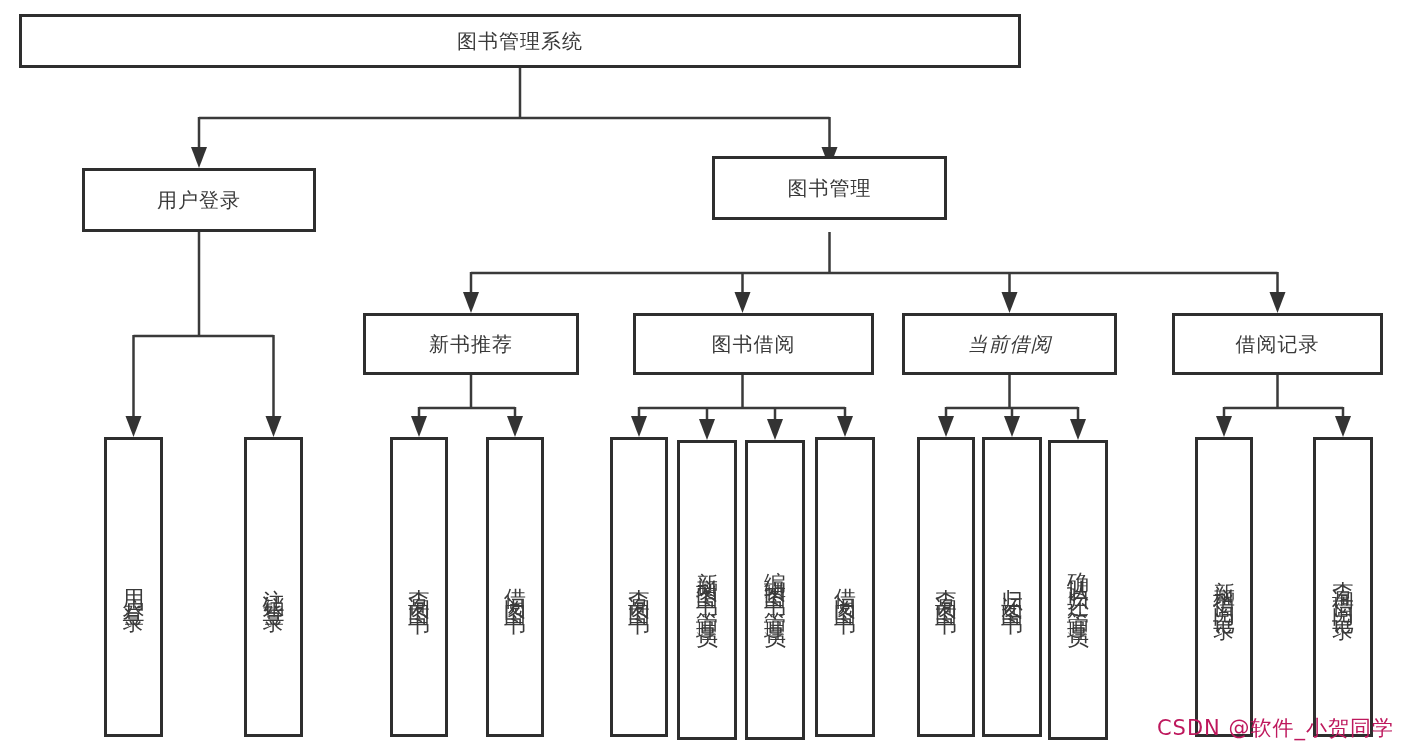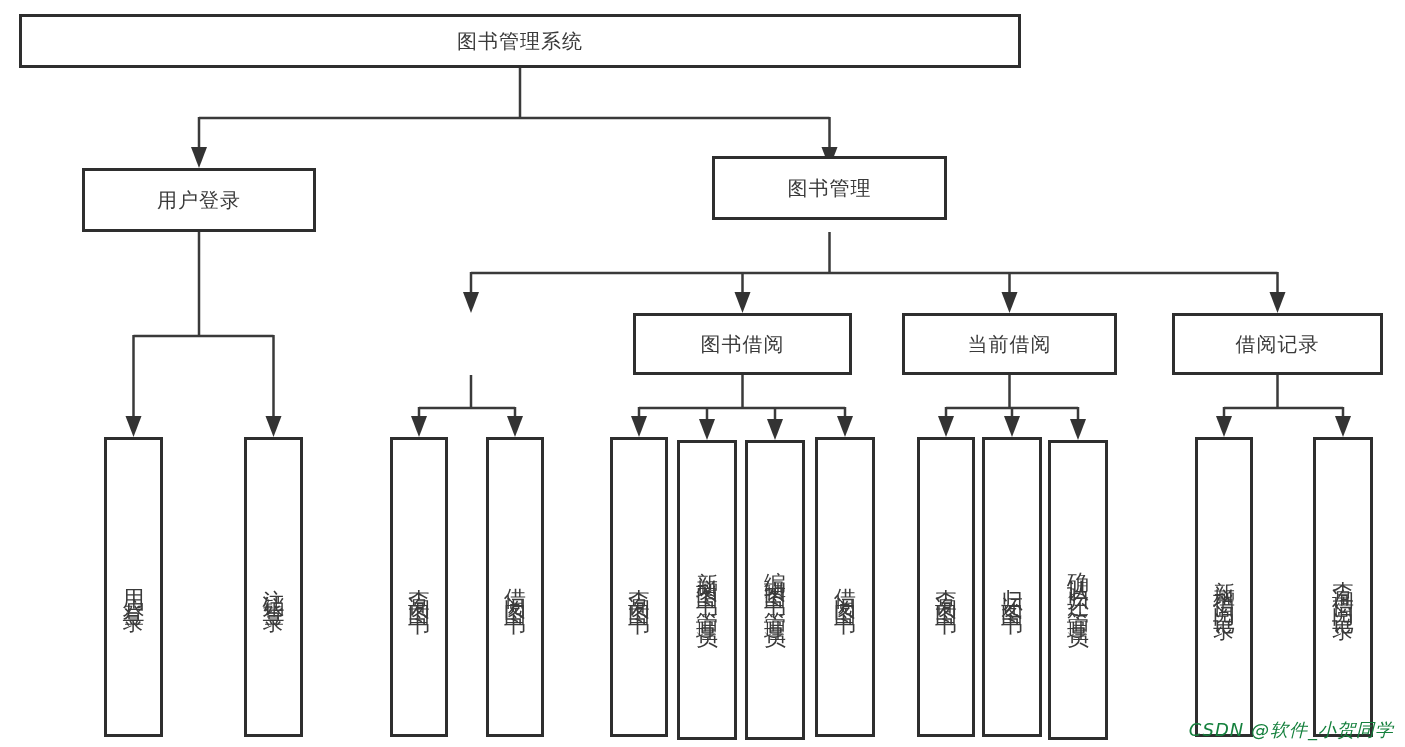--- a/index.html
+++ b/index.html
@@ -42,25 +42,24 @@
     font-size: 22px;
     letter-spacing: 8px;
     line-height: 1;
     white-space: nowrap;
   }
 
   .watermark {
     position: absolute;
     right: 11px;
     bottom: 5px;
-    font-size: 18px;
-    color: #15803d;
+    font-size: 21px;
+    color: #be185d;
     letter-spacing: 1px;
     pointer-events: none;
-    font-style: italic;
   }
 
   svg line { stroke: #3a3a3a; stroke-width: 2.5; }
   svg polygon { fill: #333333; }
 </style>
 </head>
 <body>
 
 <div class="canvas">
 
@@ -124,22 +123,23 @@
     <polygon points="1216,416 1232,416 1224,437"></polygon>
     <line x1="1343" y1="407" x2="1343" y2="418"></line>
     <polygon points="1335,416 1351,416 1343,437"></polygon>
   </svg>
 
   <div class="node hnode" style="left:19px; top:14px; width:1002px; height:54px;">图书管理系统</div>
 
   <div class="node hnode" style="left:82px; top:168px; width:234px; height:64px;">用户登录</div>
   <div class="node hnode" style="left:712px; top:156px; width:235px; height:64px;">图书管理</div>
 
-  <div class="node hnode" style="left:633px; top:313px; width:219px; height:62px;">图书借阅</div>
-  <div class="node hnode" style="left:902px; top:313px; width:215px; height:62px;">当前借阅</div>
+  <div class="node hnode" style="left:363px; top:313px; width:216px; height:62px;">新书推荐</div>
+  <div class="node hnode" style="left:633px; top:313px; width:241px; height:62px;">图书借阅</div>
+  <div class="node hnode" style="left:902px; top:313px; width:215px; height:62px;font-style:italic;">当前借阅</div>
   <div class="node hnode" style="left:1172px; top:313px; width:211px; height:62px;">借阅记录</div>
 
   <div class="node vnode" style="left:104px; top:437px; width:59px; height:300px;">
     <span class="vtext">用户登录</span>
   </div>
   <div class="node vnode" style="left:244px; top:437px; width:59px; height:300px;">
     <span class="vtext">注销登录</span>
   </div>
 
   <div class="node vnode" style="left:390px; top:437px; width:58px; height:300px;">

